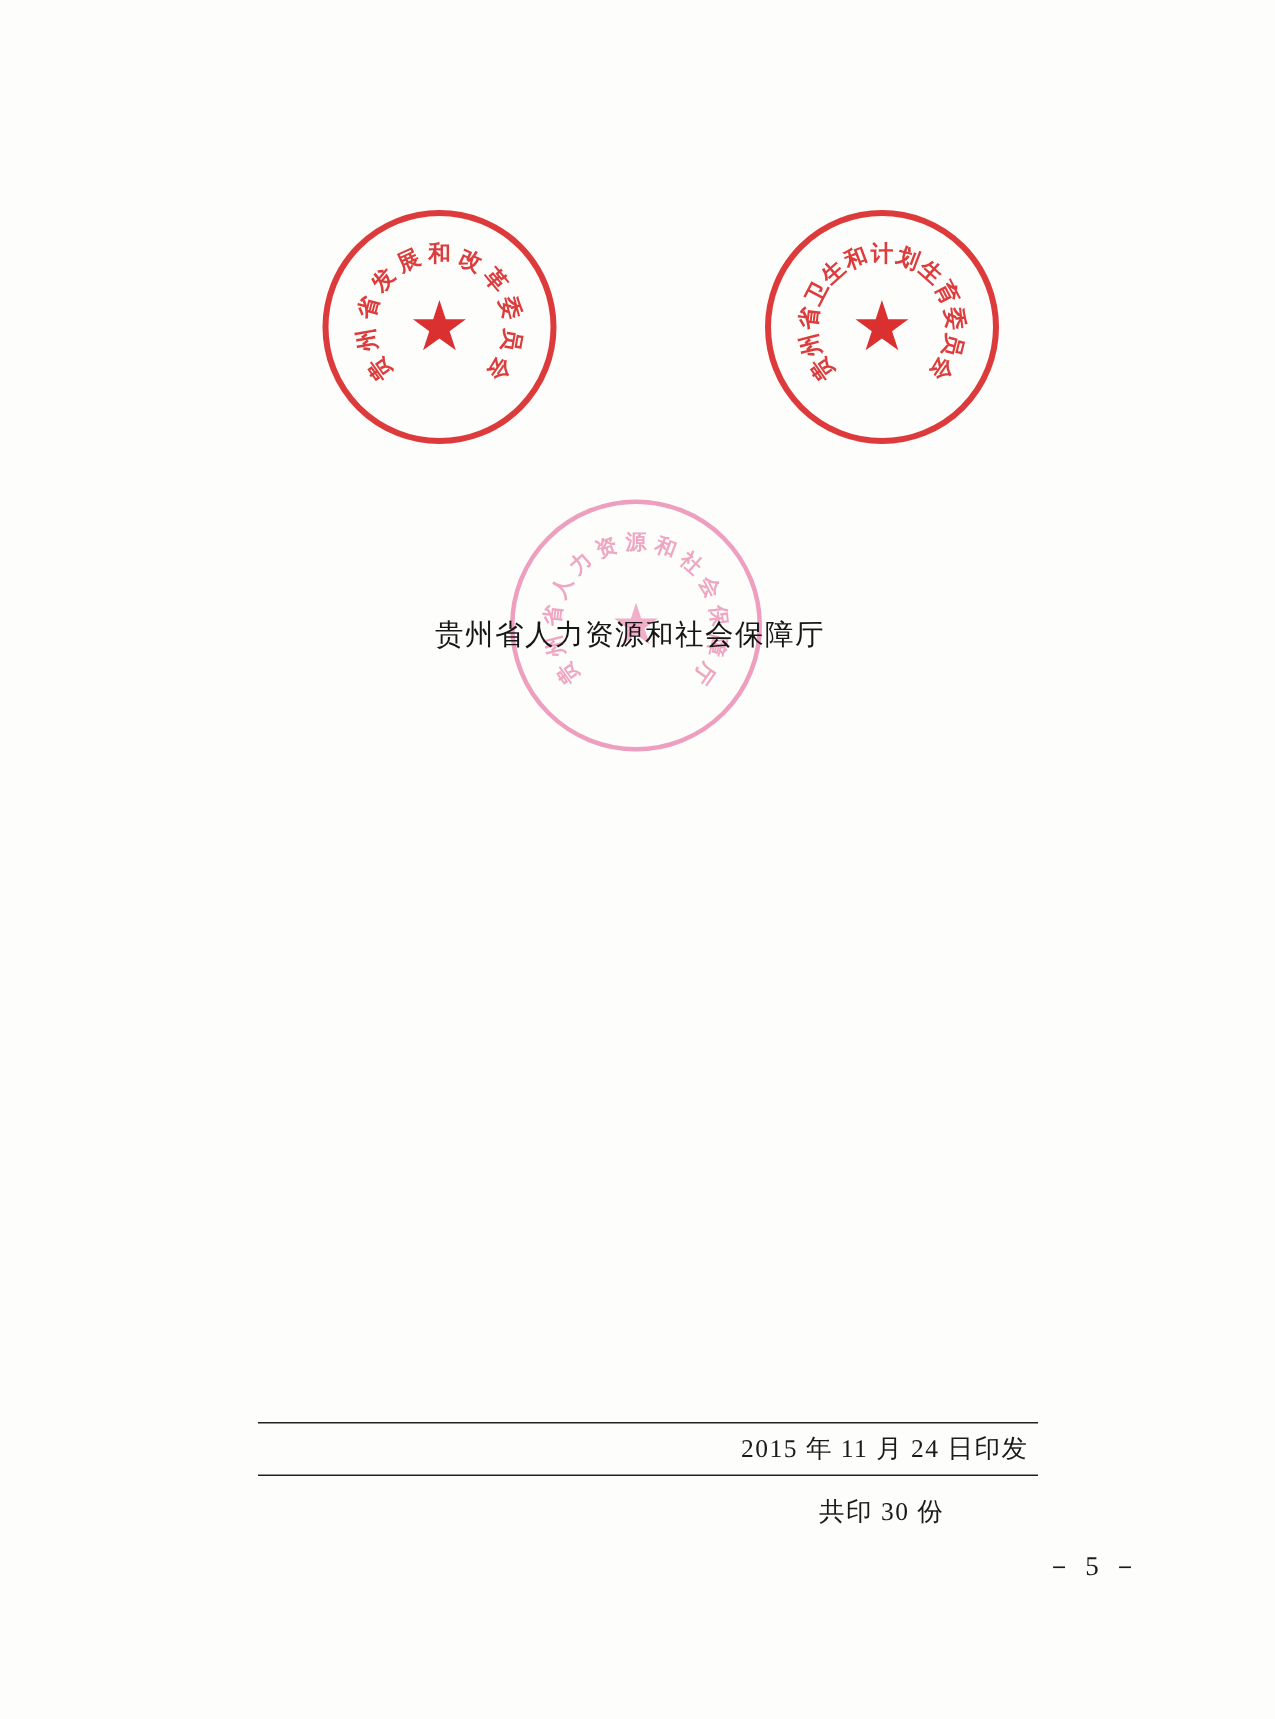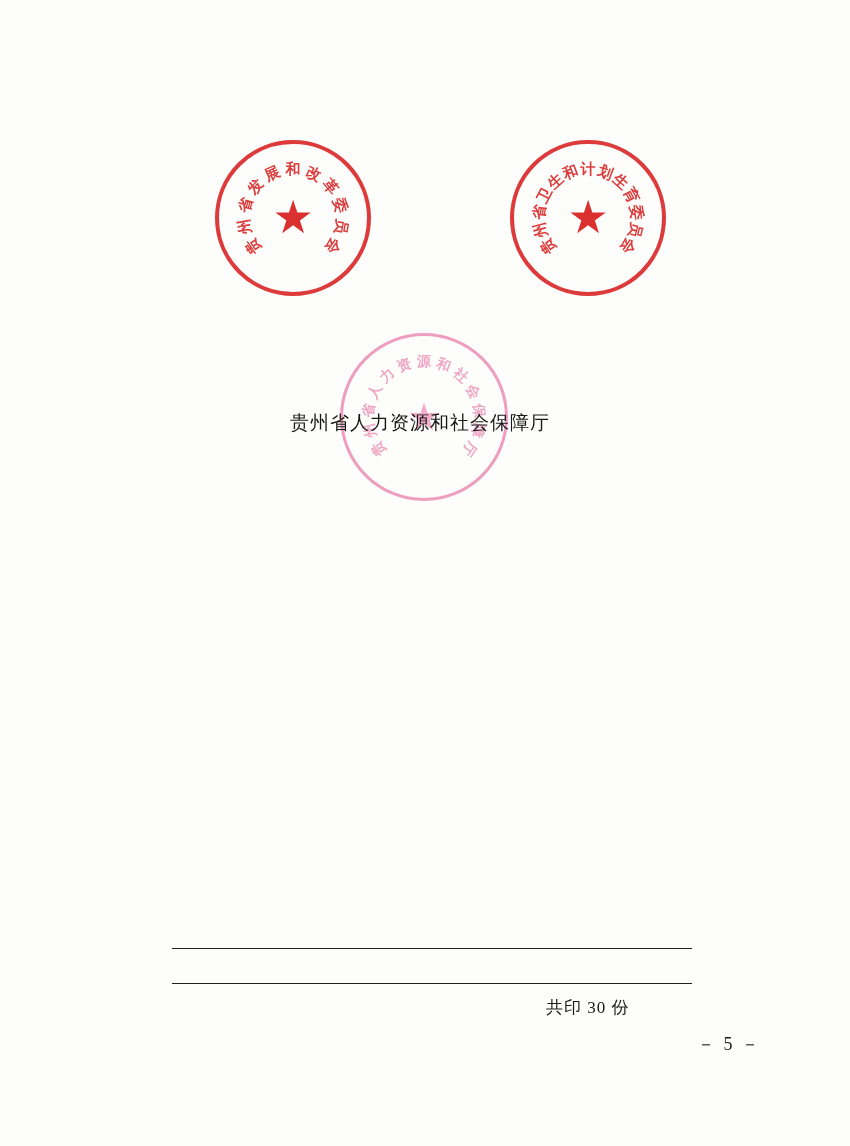--- a/index.html
+++ b/index.html
@@ -221,20 +221,21 @@
   </div>
 
 
 
   <div class="sig-line" id="sig-hr">贵州省人力资源和社会保障厅</div>
 
 
   <div class="footer">
     <div class="footer-rule" id="footer-rule-top"></div>
     <div class="footer-row">
+      <div class="footer-right">2015 年 11 月 24 日印发</div>
     </div>
     <div class="footer-rule" id="footer-rule-bottom"></div>
     <div class="footer-copies">共印 30 份</div>
   </div>
 
   <div id="page-number">－ 5 －</div>
 
 </div>
 
 </body></html>

